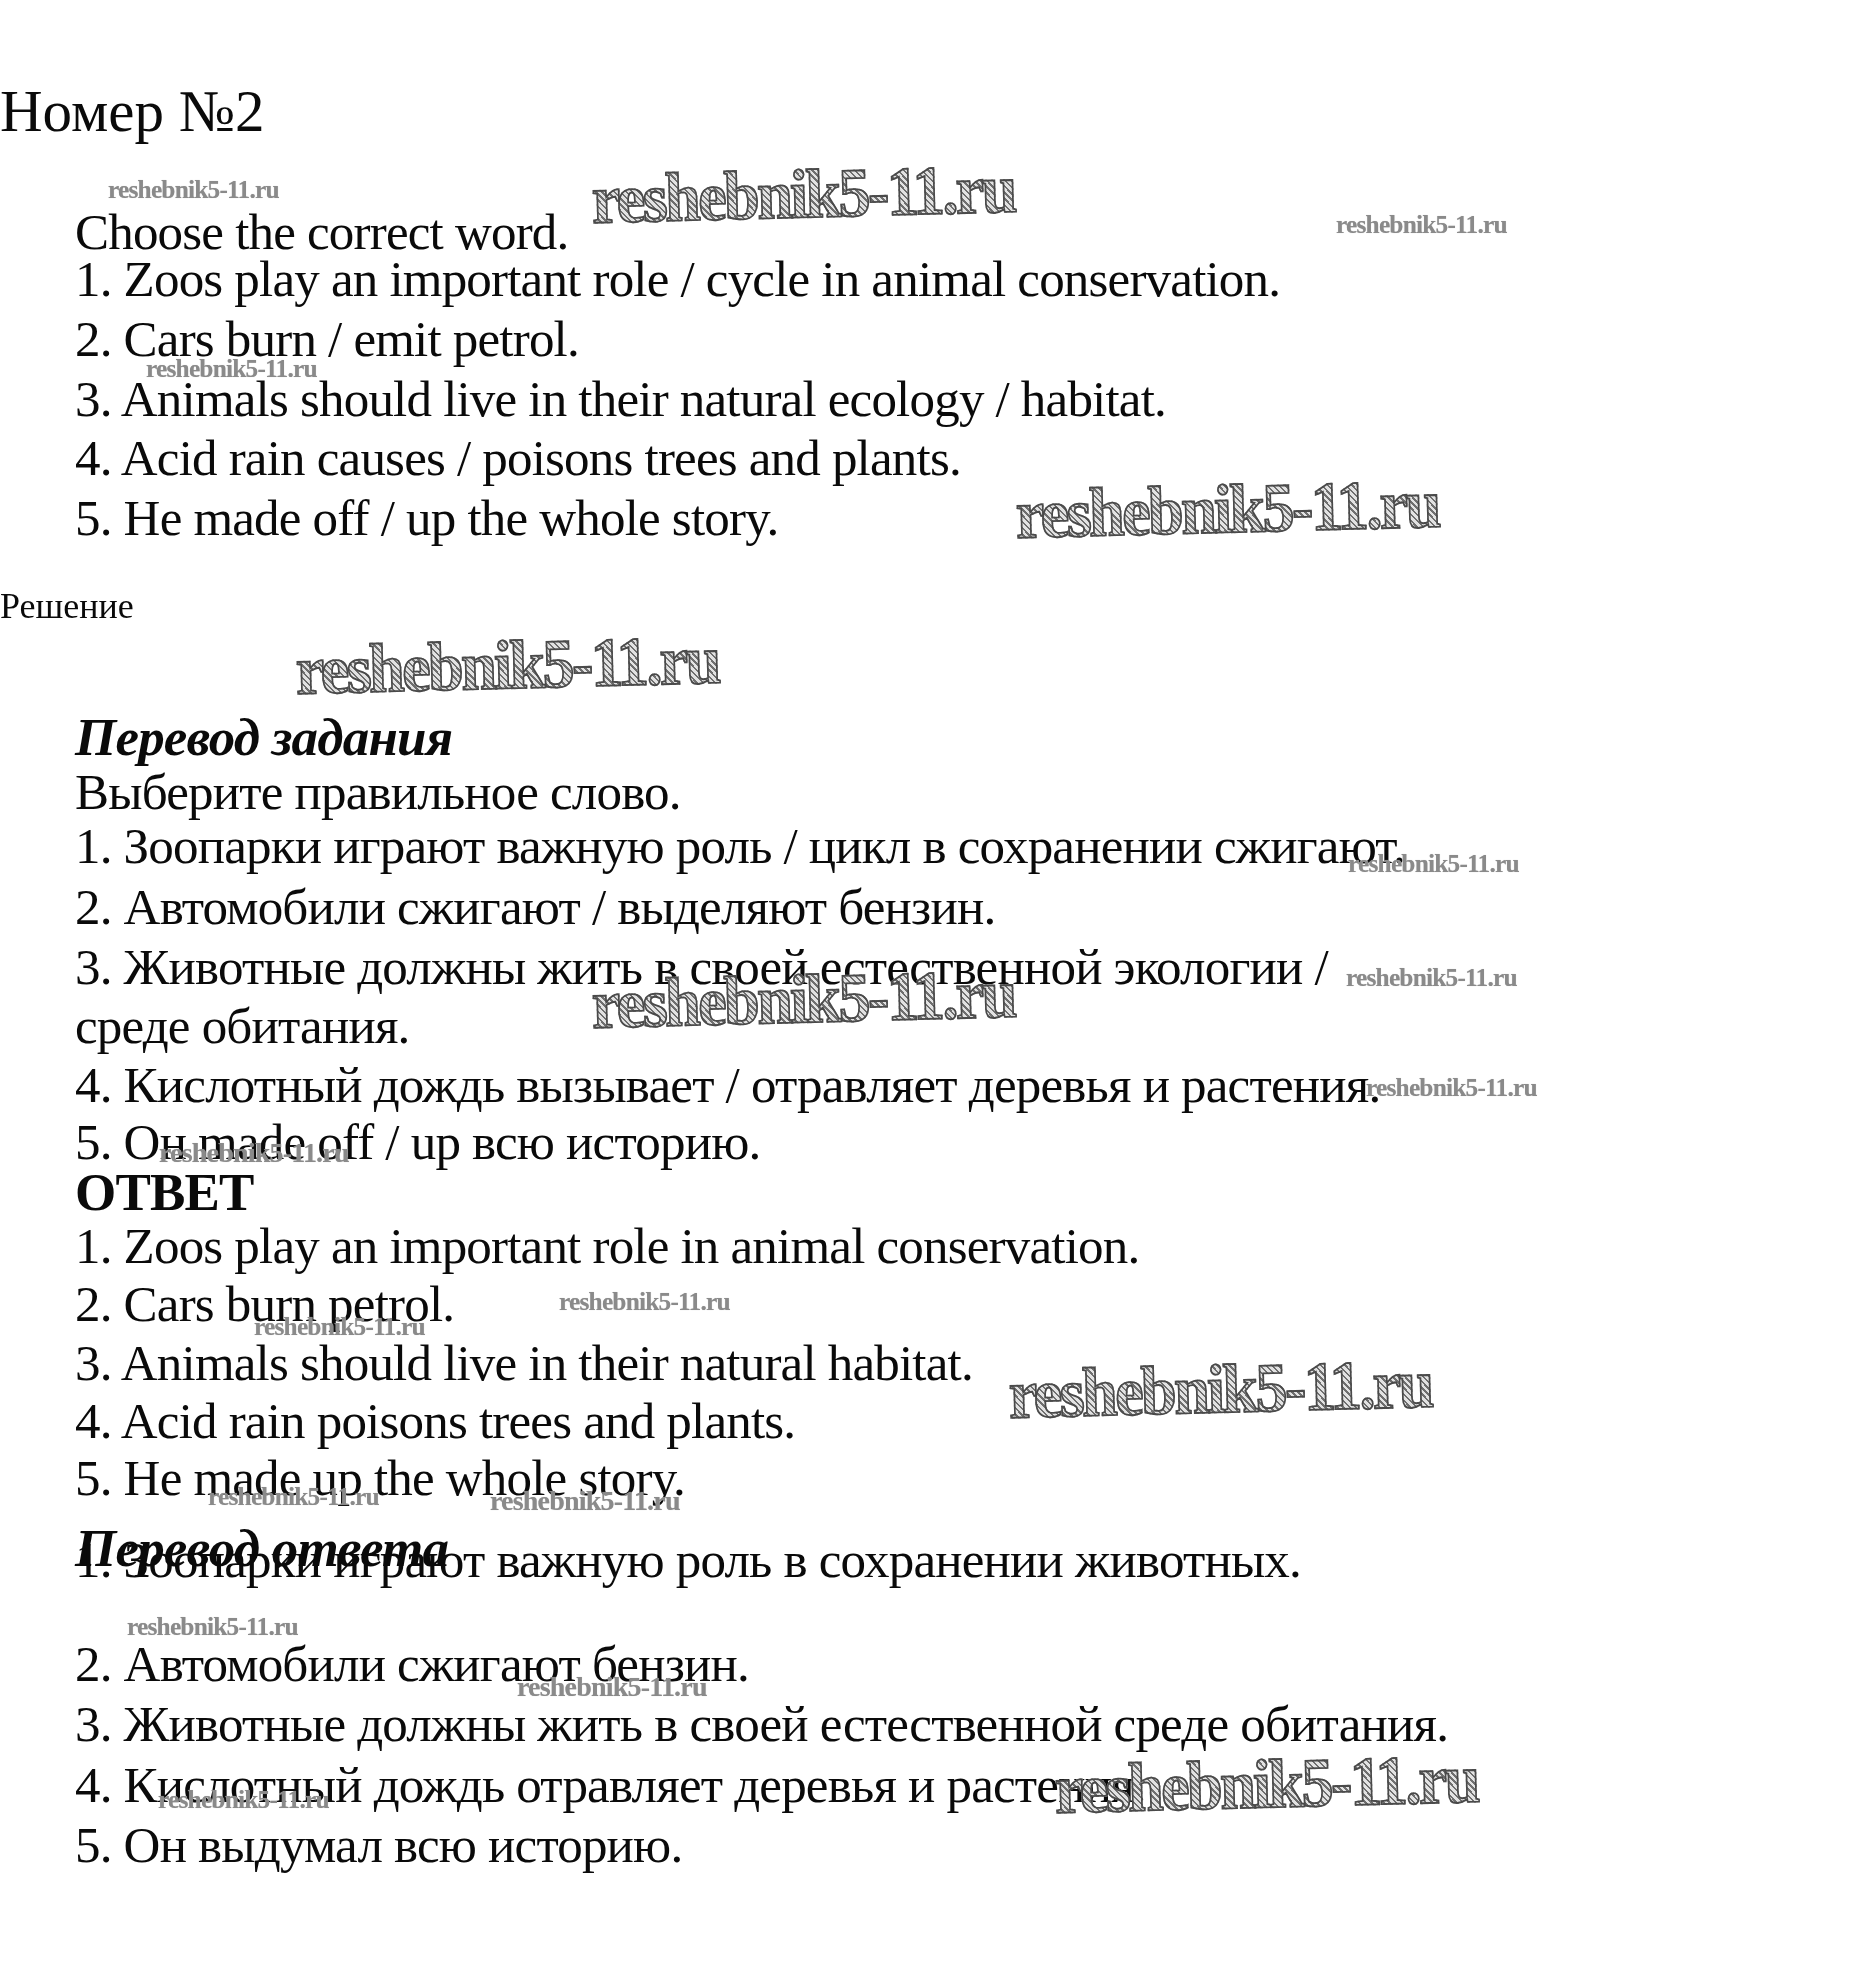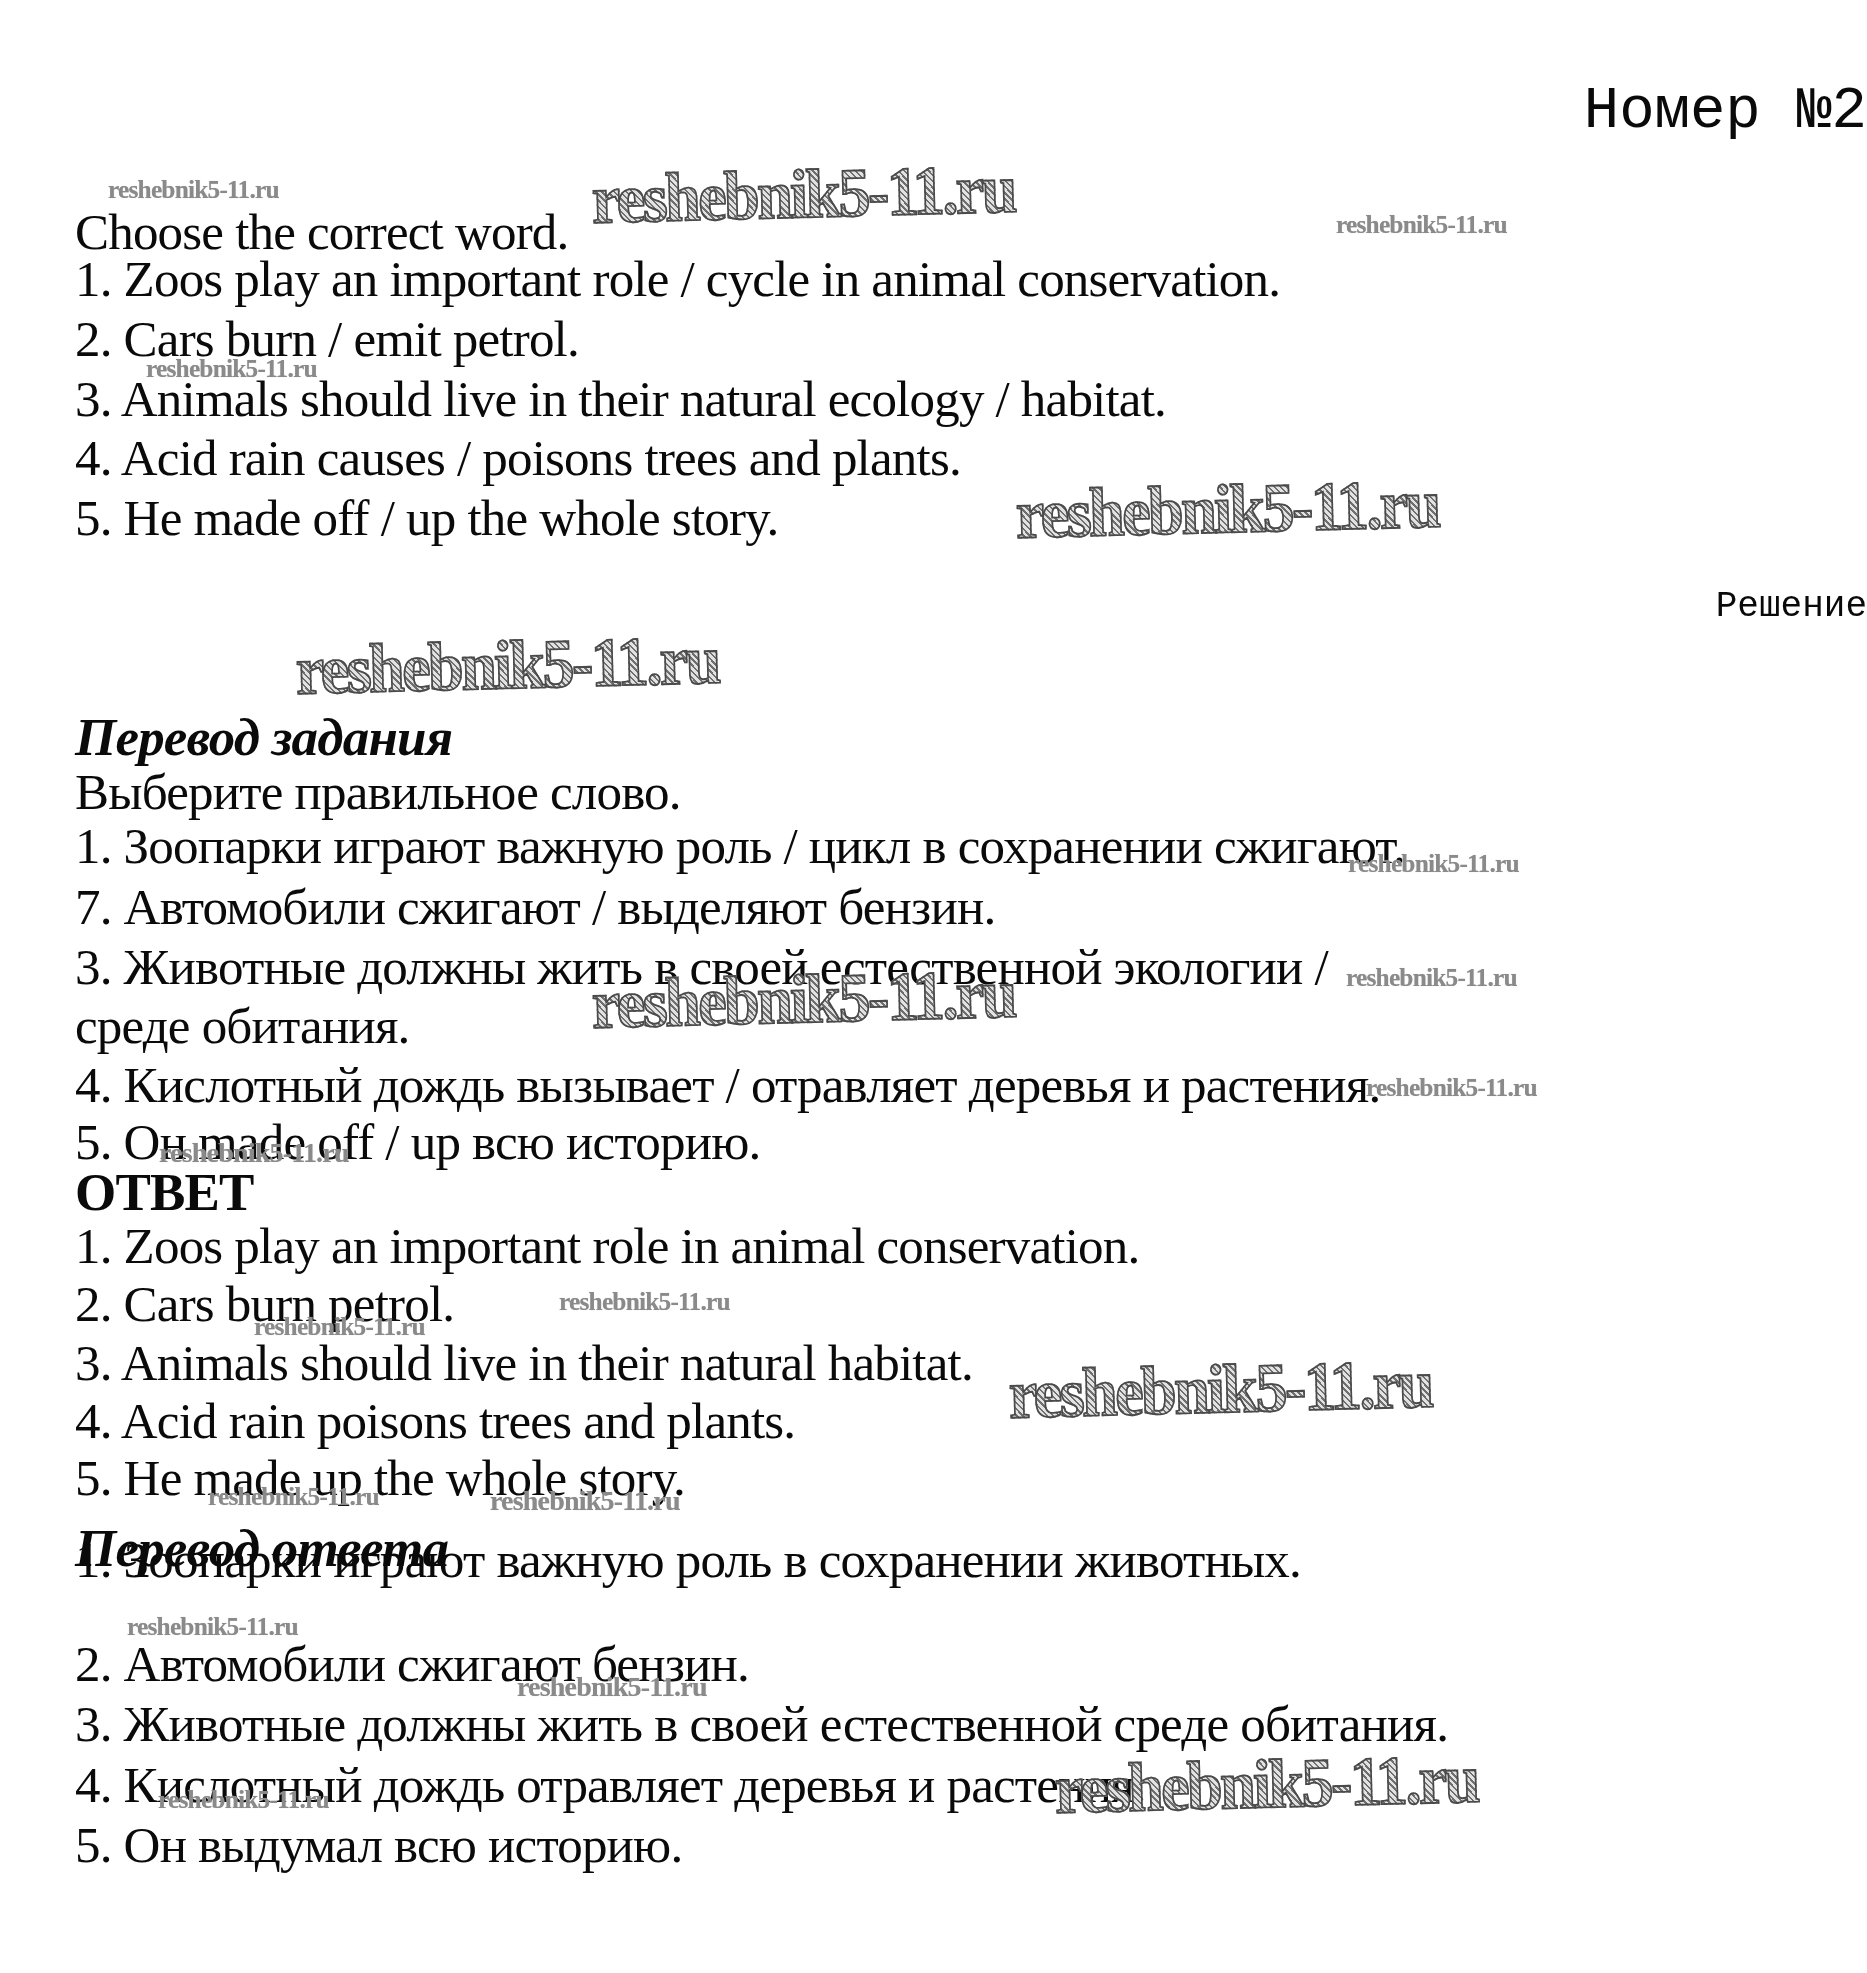--- a/index.html
+++ b/index.html
@@ -14,21 +14,21 @@
   .line{
     position:absolute;
     left:75px;
     font-size:51px;
     line-height:1.05;
     letter-spacing:-0.8px;
     white-space:nowrap;
     color:#0a0a0a;
   }
   .line .b{font-weight:normal;}
-  .center{left:0;right:0;text-align:right;font-family:Liberation Mono, monospace;}
+  .center{left:0;right:12px;text-align:left;}
   .title{font-size:59px;letter-spacing:0;}
   .solution-h{font-size:36px;letter-spacing:0;}
   .heading-bi{font-weight:bold;font-style:italic;font-size:53px;font-family:Liberation Serif, serif;}
   .heading-b{font-weight:bold;font-size:53px;}
   
   .wm-s{
     position:absolute;
     font-family:"Liberation Serif", serif;
     font-weight:bold;
     font-size:25.4px;
@@ -66,21 +66,21 @@
   <div class="line" style="top:313px"><span>2. Cars </span><span class="b">burn / emit</span><span> petrol.</span></div>
   <div class="line" style="top:373px"><span>3. Animals should live in their natural </span><span class="b">ecology / habitat.</span></div>
   <div class="line" style="top:432px"><span>4. Acid rain </span><span class="b">causes / poisons</span><span> trees and plants.</span></div>
   <div class="line" style="top:492px"><span>5. He made </span><span class="b">off / up</span><span> the whole story.</span></div>
 
   <div class="line center solution-h" style="top:588px">Решение</div>
 
   <div class="line heading-bi" style="top:710px">Перевод задания</div>
   <div class="line" style="top:766px">Выберите правильное слово.</div>
   <div class="line" style="top:820px"><span>1. Зоопарки играют важную </span><span class="b">роль / цикл</span><span> в сохранении сжигают.</span></div>
-  <div class="line" style="top:881px"><span>7. Автомобили </span><span class="b">сжигают / выделяют</span><span> бензин.</span></div>
+  <div class="line" style="top:881px"><span>2. Автомобили </span><span class="b">сжигают / выделяют</span><span> бензин.</span></div>
   <div class="line" style="top:941px"><span>3. Животные должны жить в своей естественной </span><span class="b">экологии /</span></div>
   <div class="line" style="top:1000px"><span class="b">среде</span><span> обитания.</span></div>
   <div class="line" style="top:1059px"><span>4. Кислотный дождь </span><span class="b">вызывает / отравляет</span><span> деревья и растения.</span></div>
   <div class="line" style="top:1116px"><span>5. Он made </span><span class="b">off / up</span><span> всю историю.</span></div>
 
   <div class="line heading-b" style="top:1165px">ОТВЕТ</div>
   <div class="line" style="top:1220px"><span>1. Zoos play an important </span><span class="b">role</span><span> in animal conservation.</span></div>
   <div class="line" style="top:1278px"><span>2. Cars </span><span class="b">burn</span><span> petrol.</span></div>
   <div class="line" style="top:1337px"><span>3. Animals should live in their natural </span><span class="b">habitat.</span></div>
   <div class="line" style="top:1395px"><span>4. Acid rain </span><span class="b">poisons</span><span> trees and plants.</span></div>

